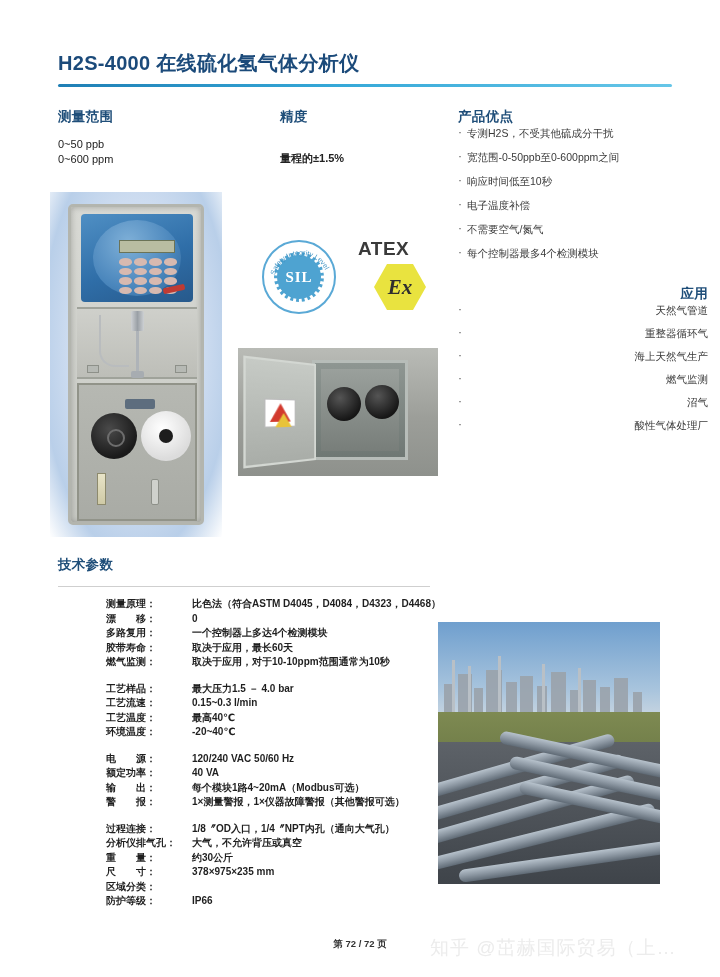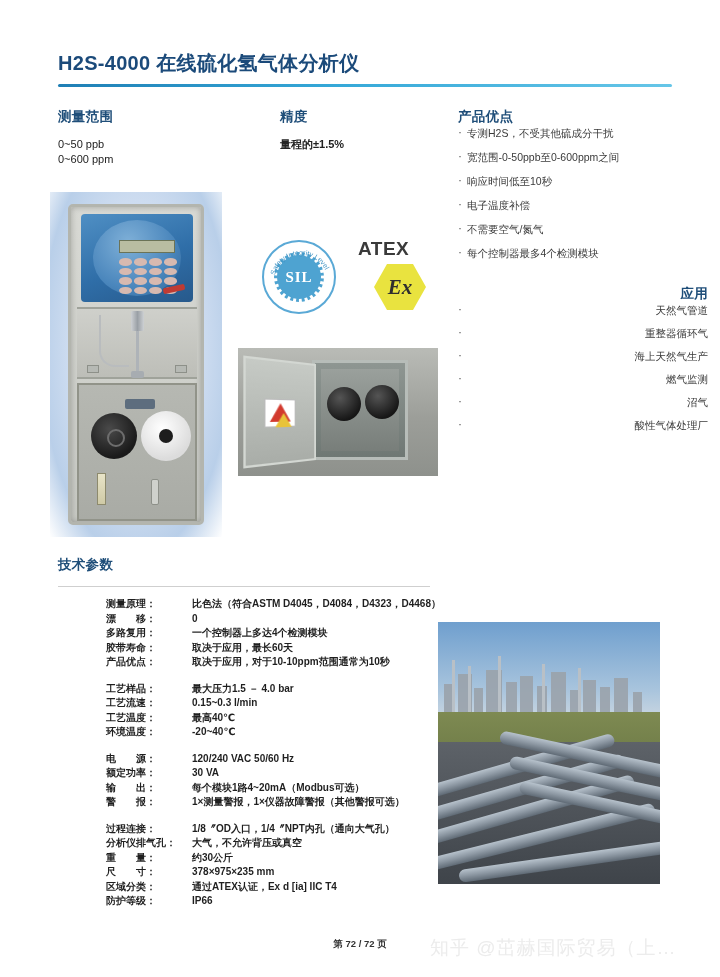--- a/index.html
+++ b/index.html
@@ -28,21 +28,21 @@
   
   .h-blue {
     font-size: 13.5px; font-weight: bold; color: #1f4e79; letter-spacing: 0.3px;
     white-space: nowrap;
   }
 
   .col-range { position: absolute; left: 58px; top: 108px; }
   .col-range .body { margin-top: 11px; font-size: 11px; line-height: 15px; font-weight: normal; color: #222; }
 
   .col-acc { position: absolute; left: 280px; top: 108px; }
-  .col-acc .body { margin-top: 11px; font-size: 11px; line-height: 15px; font-weight: bold; color: #222; }
+  .col-acc .body { margin-top: 25px; font-size: 11px; line-height: 15px; font-weight: bold; color: #222; }
 
   
   .col-adv { position: absolute; left: 458px; top: 108px; width: 250px; }
   .col-app { position: absolute; left: 458px; top: 285px; width: 250px; text-align: right; }
   ul.dotlist { list-style: none; margin-top: 0; }
   ul.dotlist li {
     font-size: 10.5px; line-height: 14px; color: #3a3a3a;
     padding-left: 9px; position: relative; margin-bottom: 10px;
     white-space: nowrap;
   }
@@ -364,21 +364,21 @@
       </div>
       <div class="spec-row">
         <div class="spec-label">多路复用：</div>
         <div class="spec-value">一个控制器上多达4个检测模块</div>
       </div>
       <div class="spec-row">
         <div class="spec-label">胶带寿命：</div>
         <div class="spec-value">取决于应用，最长60天</div>
       </div>
       <div class="spec-row">
-        <div class="spec-label">产品优点：</div>
+        <div class="spec-label">燃气监测：</div>
         <div class="spec-value">取决于应用，对于10-10ppm范围通常为10秒</div>
       </div>
     </div>
 
     <div class="spec-group">
       <div class="spec-row">
         <div class="spec-label">工艺样品：</div>
         <div class="spec-value">最大压力1.5 － 4.0 bar</div>
       </div>
       <div class="spec-row">
@@ -395,21 +395,21 @@
       </div>
     </div>
 
     <div class="spec-group">
       <div class="spec-row">
         <div class="spec-label">电　　源：</div>
         <div class="spec-value">120/240 VAC 50/60 Hz</div>
       </div>
       <div class="spec-row">
         <div class="spec-label">额定功率：</div>
-        <div class="spec-value">30 VA</div>
+        <div class="spec-value">40 VA</div>
       </div>
       <div class="spec-row">
         <div class="spec-label">输　　出：</div>
         <div class="spec-value">每个模块1路4~20mA（Modbus可选）</div>
       </div>
       <div class="spec-row">
         <div class="spec-label">警　　报：</div>
         <div class="spec-value">1×测量警报，1×仪器故障警报（其他警报可选）</div>
       </div>
     </div>
@@ -426,21 +426,20 @@
       <div class="spec-row">
         <div class="spec-label">重　　量：</div>
         <div class="spec-value">约30公斤</div>
       </div>
       <div class="spec-row">
         <div class="spec-label">尺　　寸：</div>
         <div class="spec-value">378×975×235 mm</div>
       </div>
       <div class="spec-row">
         <div class="spec-label">区域分类：</div>
-        <div class="spec-value">通过ATEX认证，Ex d [ia] IIC T4</div>
       </div>
       <div class="spec-row">
         <div class="spec-label">防护等级：</div>
         <div class="spec-value">IP66</div>
       </div>
     </div>
   </div>
 
   <div class="photo-ref">
     <div class="sky"></div>

